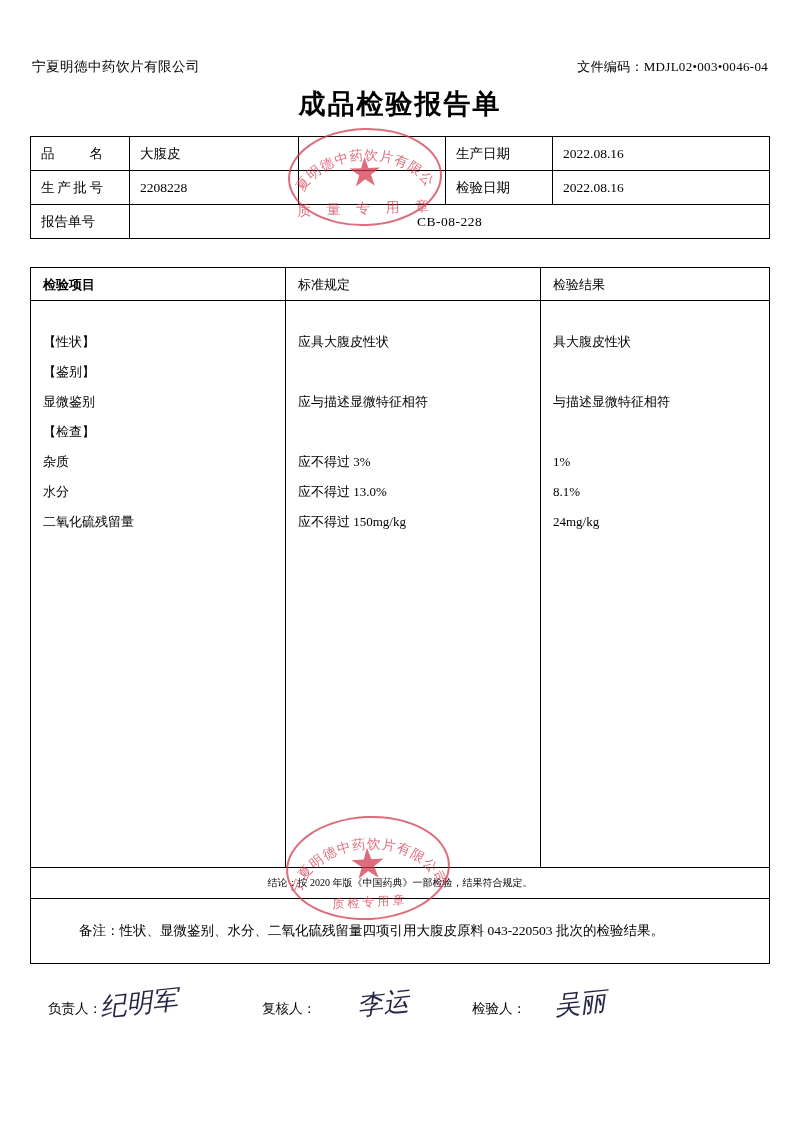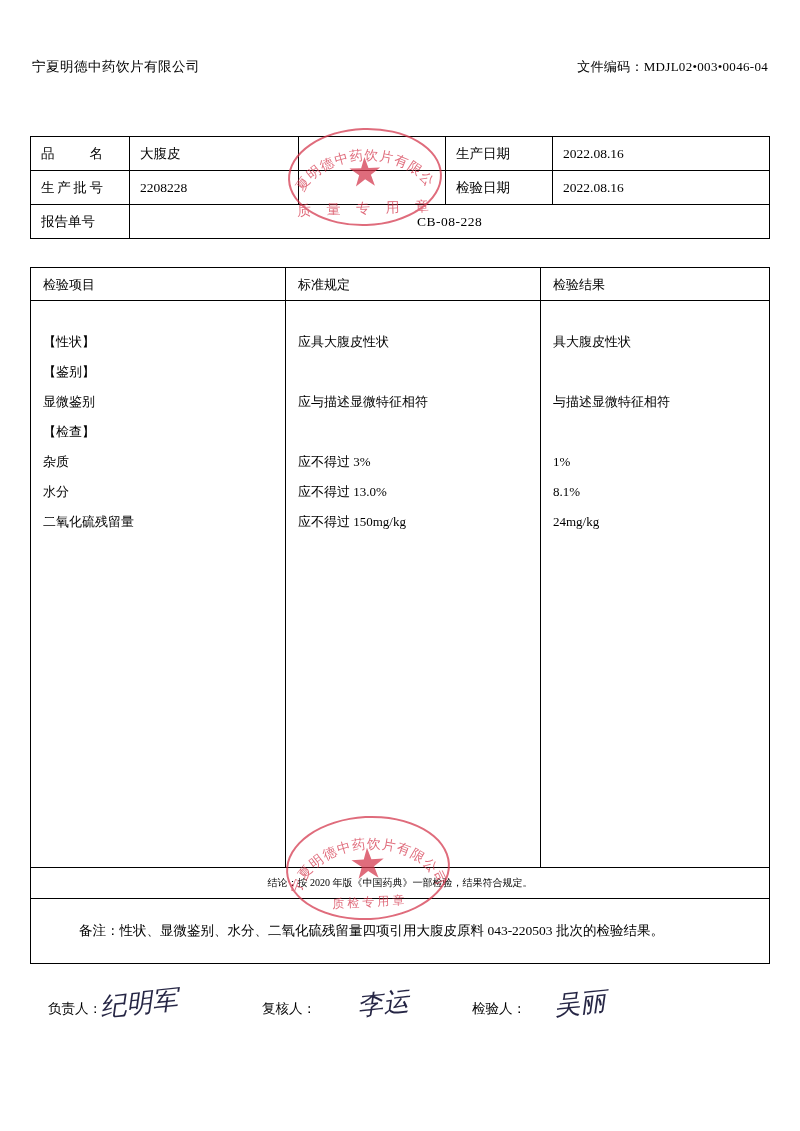--- a/index.html
+++ b/index.html
@@ -101,21 +101,21 @@
   }
   .col-item { width: 230px; }
   .col-std  { width: 230px; }
   .col-res  { }
 
   .head-row td {
     height: 30px;
     vertical-align: middle;
     padding-top: 2px;
   }
-  .head-item { padding-left: 12px; }
+  .head-item { padding-left: 12px; font-weight: bold; }
   .head-std  { padding-left: 52px; }
   .head-res  { padding-left: 62px; }
 
   .body-row td {
     height: 566px;
     padding-top: 0;
   }
   .rowline {
     height: 30px;
     line-height: 30px;
@@ -229,20 +229,21 @@
 </head>
 <body>
 
 <div class="page">
 
   <div class="doc-header">
     <span class="company-name">宁夏明德中药饮片有限公司</span>
     <span class="doc-code">文件编码：MDJL02•003•0046-04</span>
   </div>
 
+  <div class="doc-title">成品检验报告单</div>
 
   <table class="main-table">
     <tbody>
         <tr>
       <td class="lbl"><span class="lbl-spread">品　名</span></td>
       <td class="val-name">大腹皮</td>
       <td class="mid-blank"></td>
       <td class="lbl2">生产日期</td>
       <td class="val2">2022.08.16</td>
     </tr>

